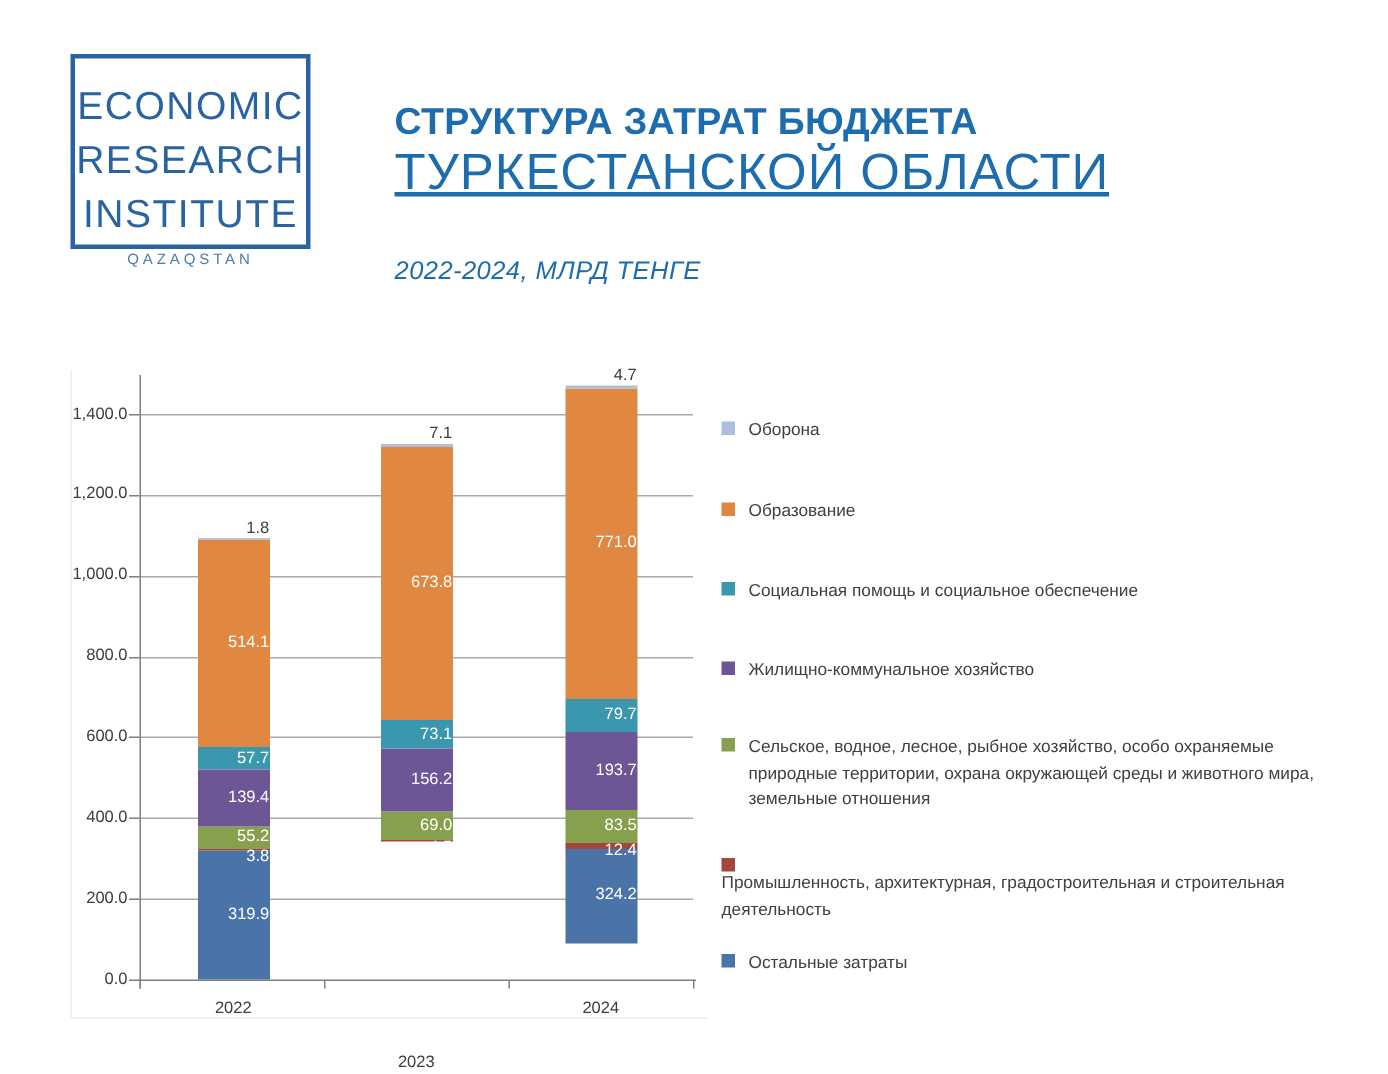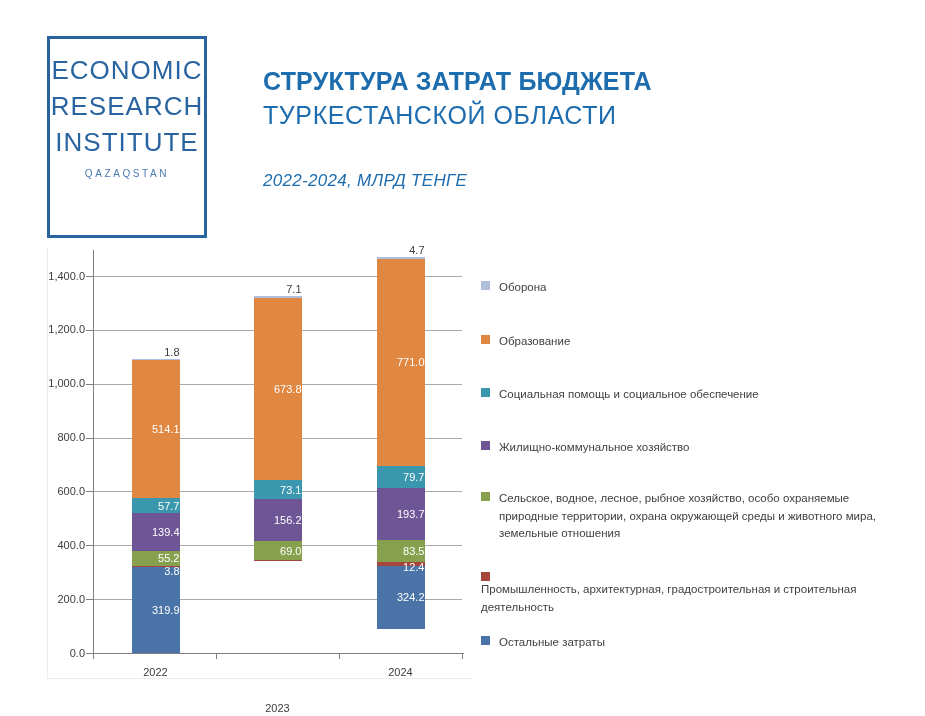--- a/index.html
+++ b/index.html
@@ -1,29 +1,29 @@
 <!DOCTYPE html>
 <html><head>
 <meta charset="utf-8">
 <style>
   html,body{margin:0;padding:0;background:#ffffff;}
   #app{position:relative;width:925px;height:716px;background:#ffffff;overflow:hidden;
        font-family:"Liberation Sans",sans-serif;}
   .abs{position:absolute;}
 
   
-  #logo{position:absolute;left:47px;top:36px;width:160px;height:202px;
+  #logo{position:absolute;left:47px;top:36px;width:160px;height:130px;
         border:3px solid #2a64a0;box-sizing:border-box;text-align:center;padding-top:13px;}
   .logo-line{font-size:26px;line-height:36px;color:#2a64a0;letter-spacing:1px;font-weight:400;}
   .logo-sub{font-size:10px;letter-spacing:2.6px;color:#4a7ab0;margin-top:8px;}
 
   
   #title{position:absolute;left:263px;top:64px;color:#1d6cad;}
   .title-1{font-size:25px;font-weight:bold;line-height:34px;letter-spacing:0.2px;}
-  .title-2{font-size:25px;font-weight:normal;line-height:34px;letter-spacing:0.6px;}
+  .title-2{font-size:34px;font-weight:normal;line-height:34px;letter-spacing:0.6px;text-decoration:underline;}
   #subtitle{position:absolute;left:263px;top:171px;font-size:17px;font-style:italic;
             color:#1d6cad;letter-spacing:0.3px;}
 
   
   .gridline{position:absolute;height:1px;background:#a9a9a9;}
   .axis-line{position:absolute;background:#7f7f7f;}
   .tick{position:absolute;background:#7f7f7f;}
   .frame-line{position:absolute;background:#ececec;}
   .y-label{position:absolute;width:55px;text-align:right;font-size:11px;color:#3d3d3d;}
   .x-label{position:absolute;width:88px;text-align:center;font-size:11px;color:#3d3d3d;}

